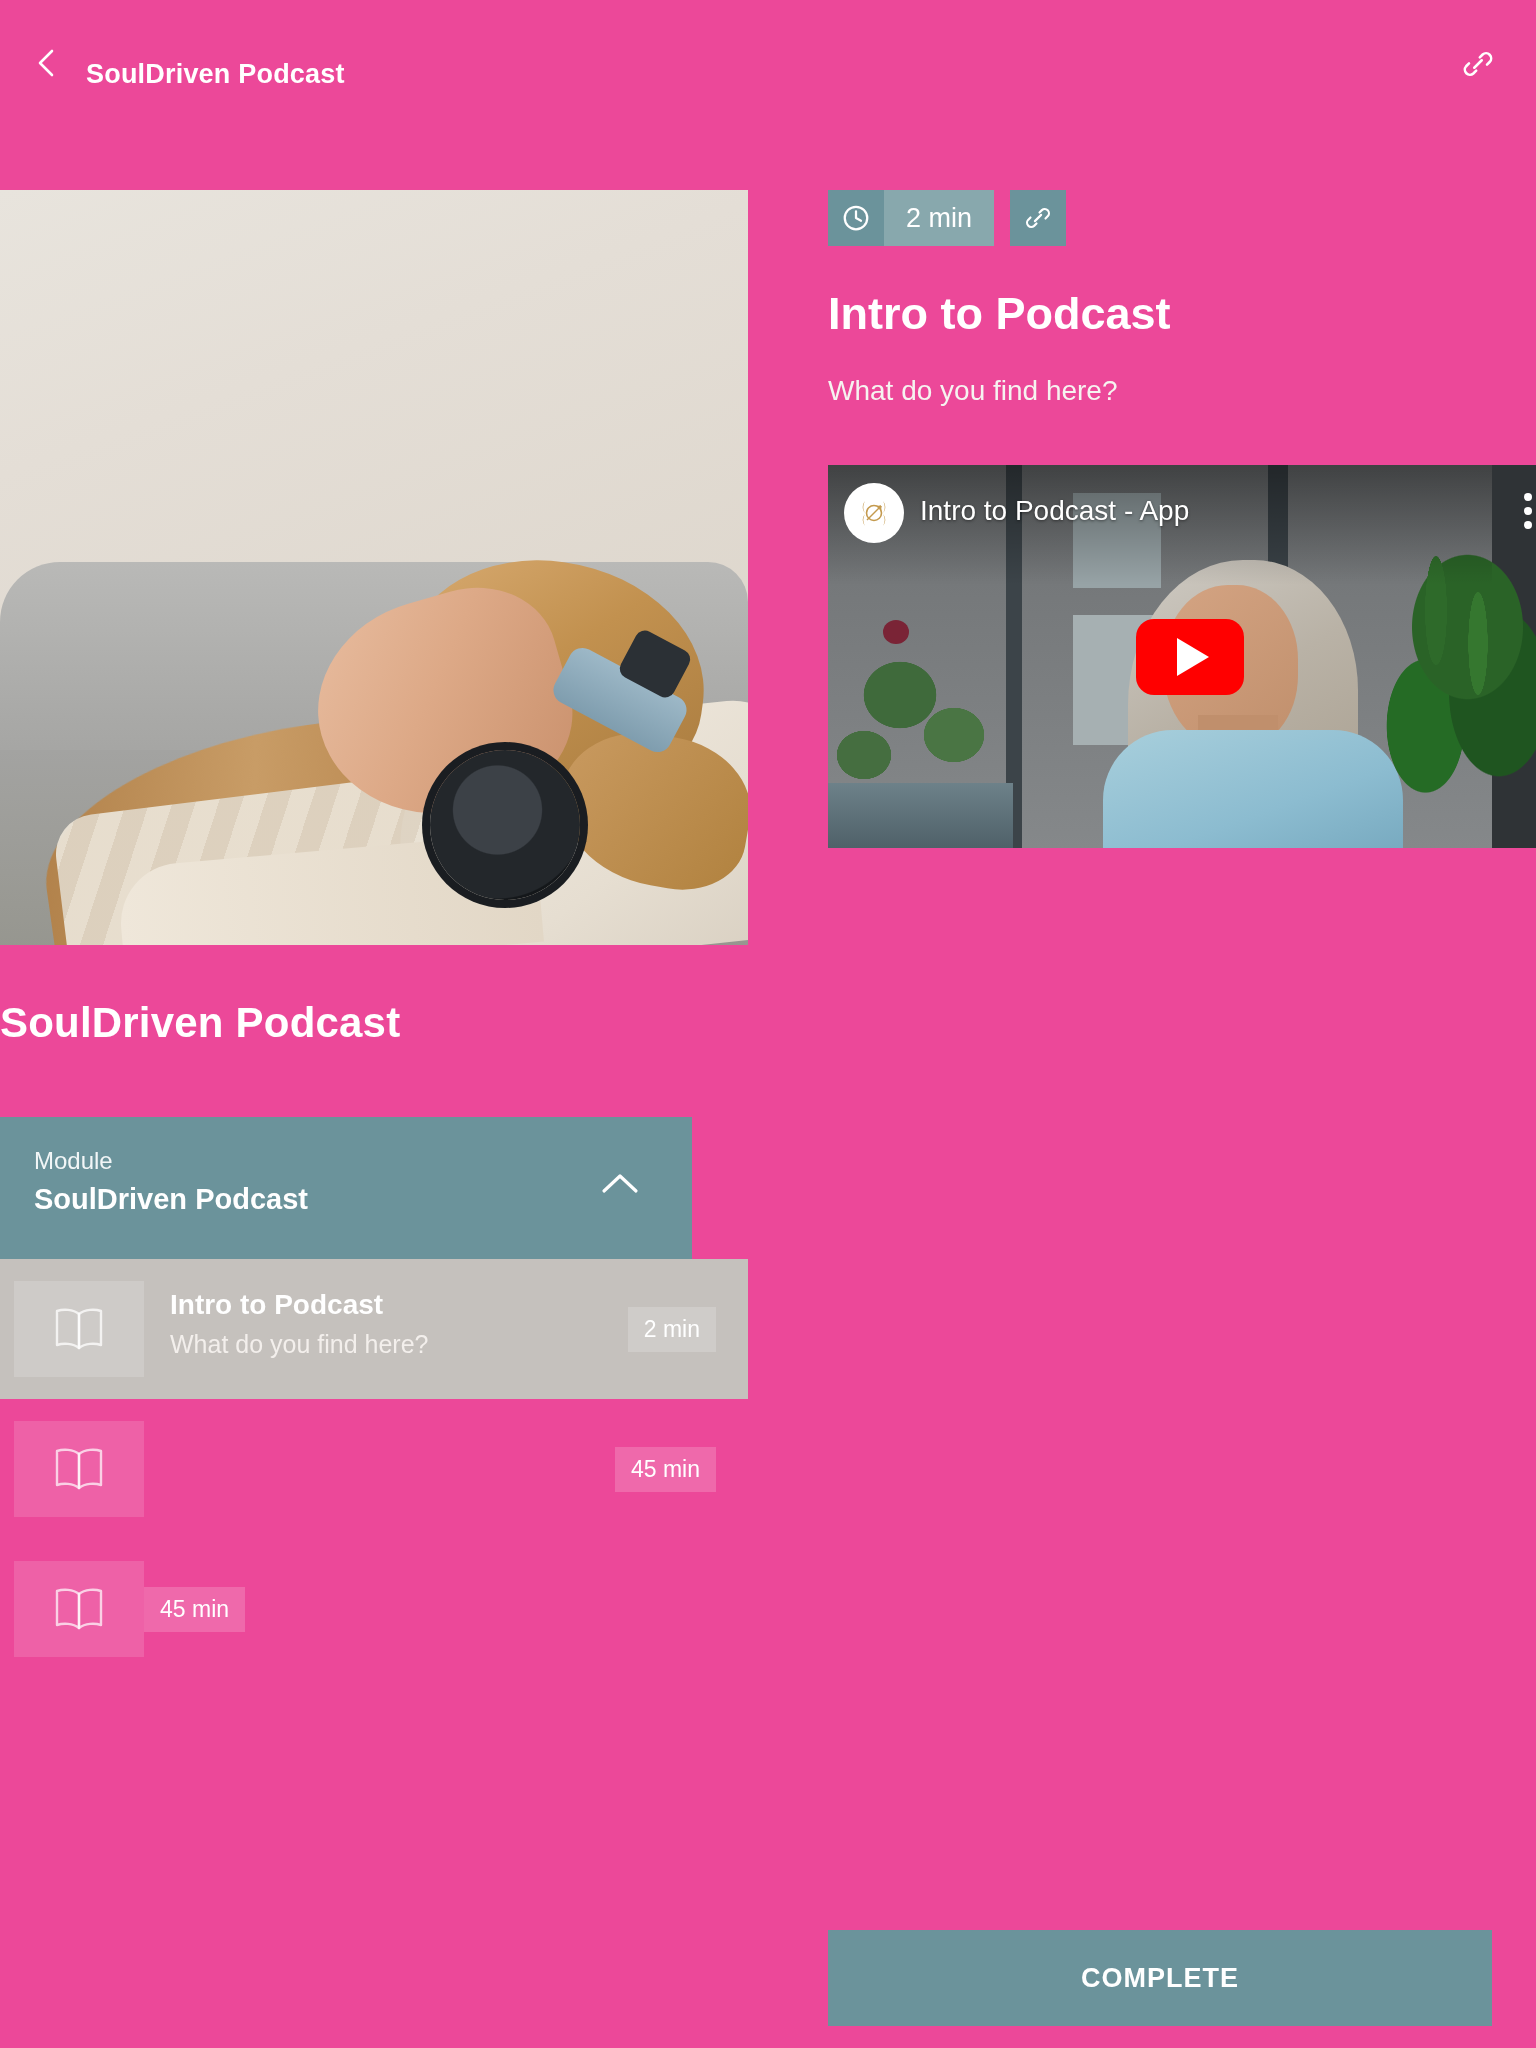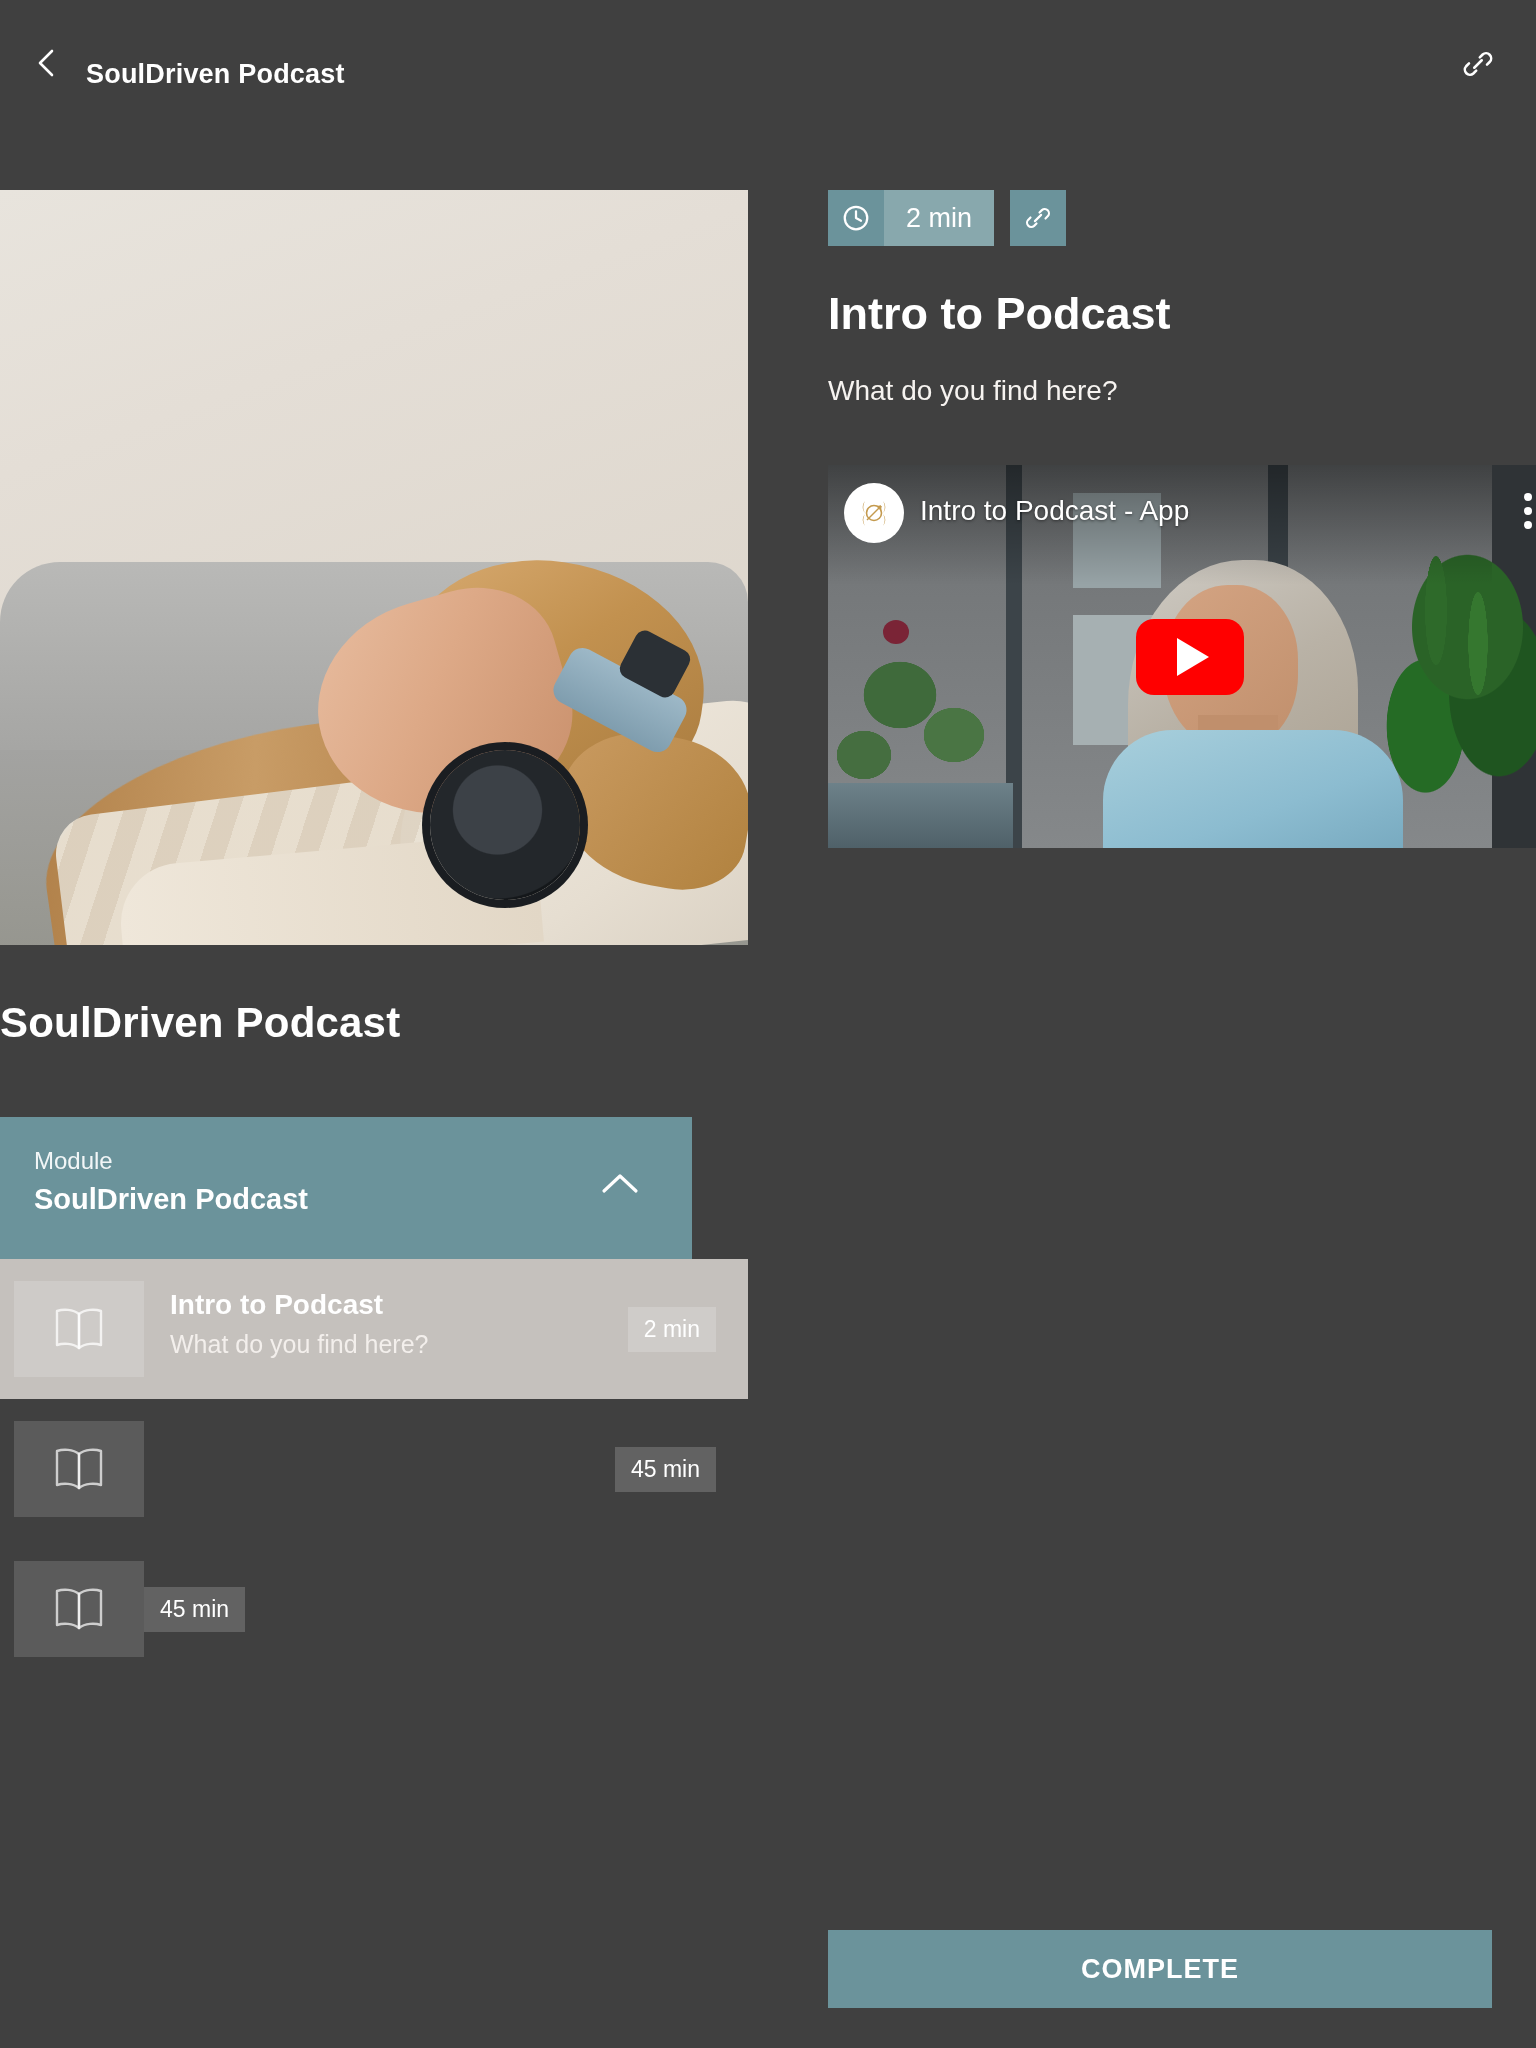--- a/index.html
+++ b/index.html
@@ -2,21 +2,21 @@
 <html><head>
 <meta charset="utf-8">
 <style>
   * { box-sizing: border-box; margin: 0; padding: 0; }
   html, body {
     width: 1536px; height: 2048px;
     background: #cfc6c2;
     font-family: "Liberation Sans", sans-serif;
     overflow: hidden;
   }
-  #root { position: relative; width: 1536px; height: 2048px; background: #404040; }
+  #root { position: relative; width: 1536px; height: 2048px; background: #ec4899; }
 
   
   .topbar { position: absolute; left: 0; top: 0; width: 1536px; height: 120px; }
   .back-btn {
     position: absolute; left: 30px; top: 46px;
     width: 34px; height: 34px; cursor: pointer;
   }
   .back-btn svg { display: block; }
   .topbar-title {
     position: absolute; left: 86px; top: 59px;
@@ -212,21 +212,21 @@
     display:flex; align-items:center; justify-content:center; cursor:pointer;
   }
   .vid-play .tri {
     width:0; height:0; border-left:32px solid #fff;
     border-top:19px solid transparent; border-bottom:19px solid transparent;
     margin-left:6px;
   }
 
   
   .complete-btn {
-    position: absolute; left: 828px; top: 1930px; width: 664px; height: 78px;
+    position: absolute; left: 828px; top: 1930px; width: 664px; height: 96px;
     background: #6b939b; color: #ffffff; font-size: 27px; font-weight: 700;
     letter-spacing: 1px; display: flex; align-items: center; justify-content: center;
     border: none; cursor: pointer; font-family: "Liberation Sans", sans-serif;
   }
 </style>
 </head>
 <body>
 
 <div id="root">
 

